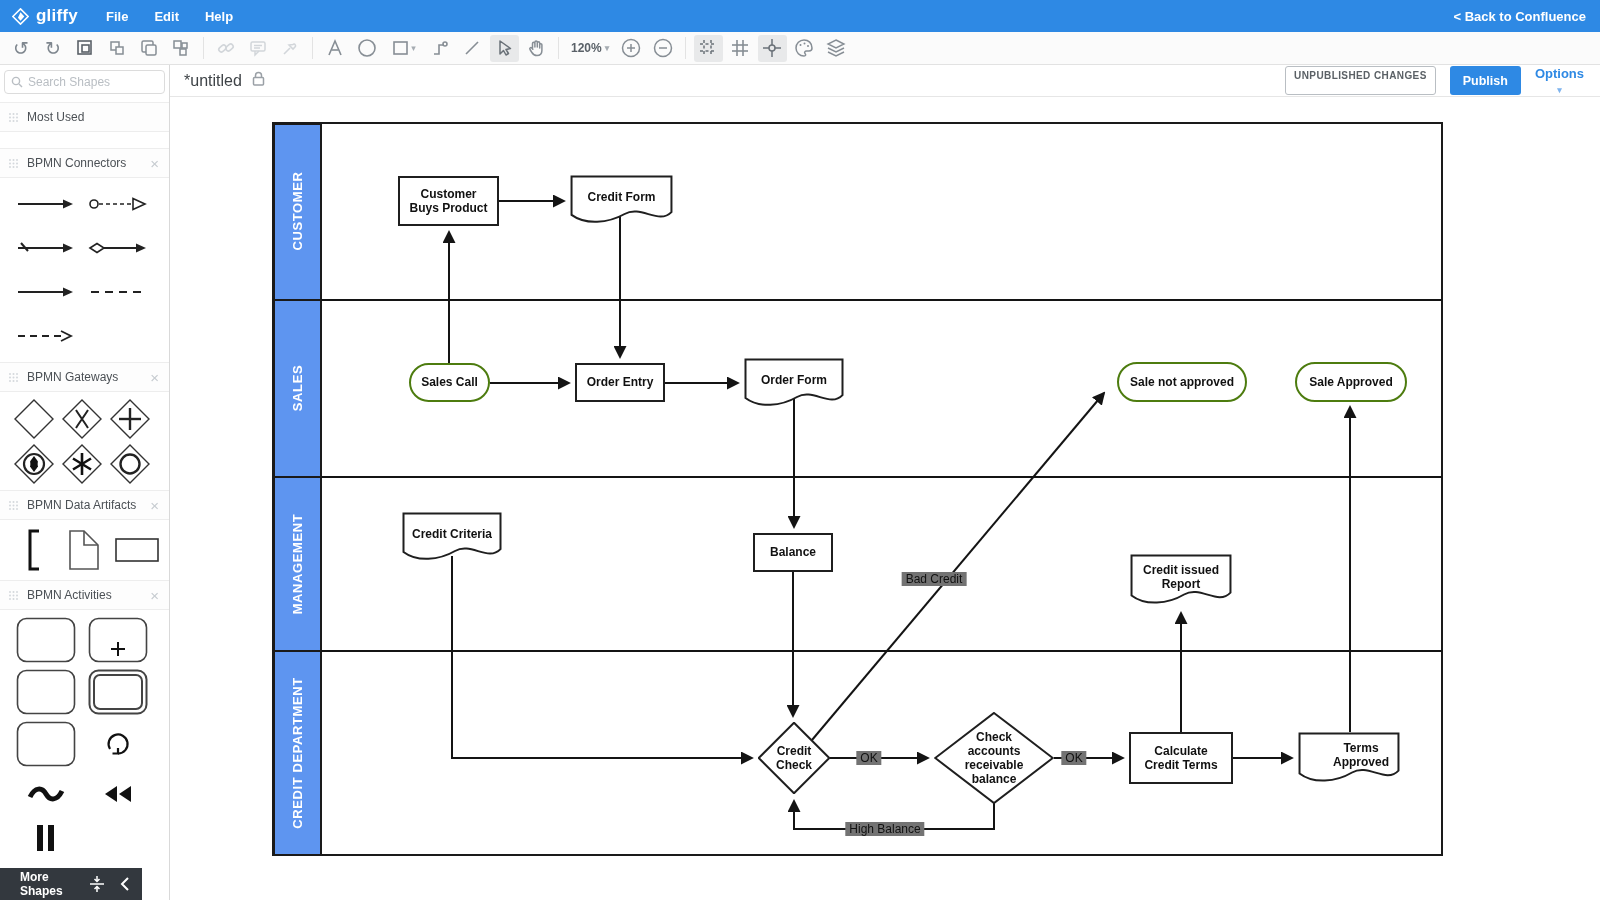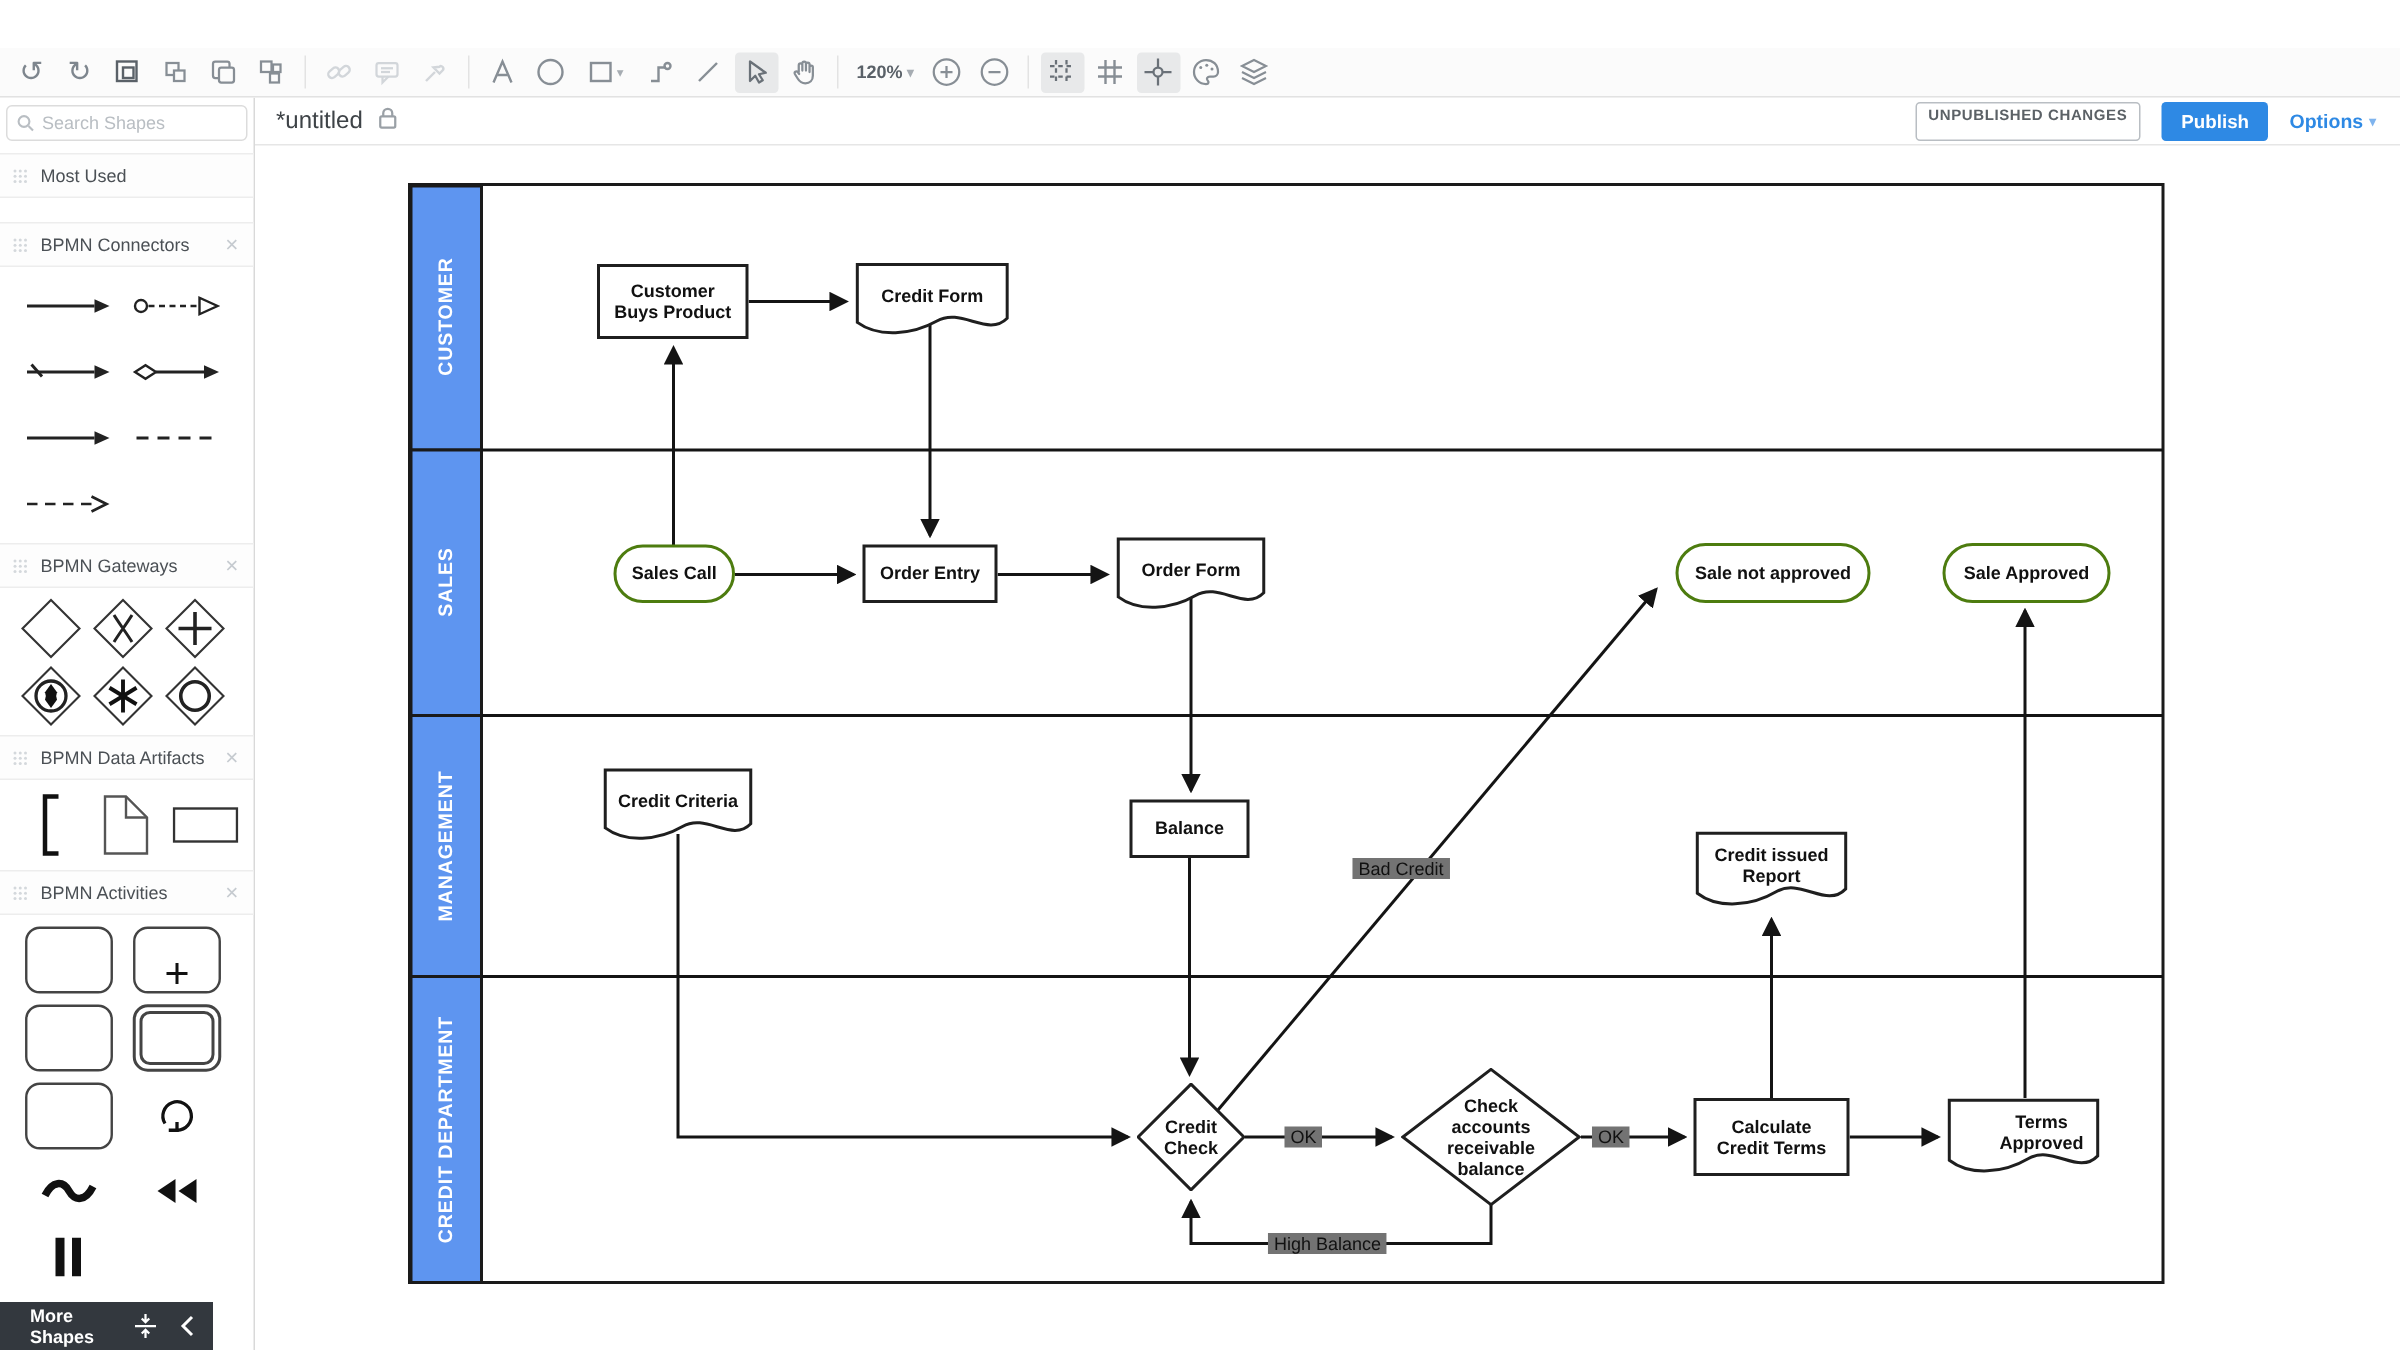--- a/index.html
+++ b/index.html
@@ -30,21 +30,21 @@
   
   .docbar { position:absolute; left:170px; top:65px; width:1430px; height:32px; background:#fff;
             border-bottom:1px solid #E6E6E6; z-index:28; display:flex; align-items:center; }
   .doc-title { font-size:16px; color:#3E4347; margin-left:14px; }
   .lock { margin-left:10px; }
   .docbar-right { margin-left:auto; display:flex; gap:14px; padding-right:16px; }
   .badge { border:1px solid #B9BEC3; border-radius:3px; color:#5B6166; font-size:10px; font-weight:bold;
            letter-spacing:0.4px; padding:3px 8px; }
   .publish-btn { background:#2E89E4; color:#fff; font-size:12.5px; font-weight:bold; border:none;
                  border-radius:3px; padding:6px 13px; }
-  .options { color:#2E89E4; font-size:13px; font-weight:bold; display:flex; align-items:center; gap:4px; }
+  .options { color:#2E89E4; font-size:13px; font-weight:bold; display:flex; align-items:center; gap:4px;flex-direction:column; }
   .options .chev { color:#7FB4EE; }
 
   
   .sidebar { position:absolute; left:0; top:65px; width:170px; height:835px; background:#fff;
              border-right:1px solid #D9D9D9; z-index:27; overflow:hidden; }
   .searchwrap { margin:5px 4px 8px 4px; height:24px; border:1px solid #DCDCDC; border-radius:4px;
                 display:flex; align-items:center; padding:0 6px; gap:5px; background:#fff; }
   .searchwrap input { border:none; outline:none; width:120px; font-size:12px; color:#666; font-family:"Liberation Sans",sans-serif; }
   .searchwrap input::placeholder { color:#B9BEC3; }
   .sec-head { height:30px; border-top:1px solid #EDEDED; border-bottom:1px solid #EDEDED;
@@ -213,20 +213,35 @@
       <div class="node" style="left:1298px; top:732px; width:102px; height:54px;padding-left:24px;">
         <svg class="shape" viewBox="0 0 100 56" preserveAspectRatio="none">
             <path vector-effect="non-scaling-stroke" d="M1.5 1.5 H98.5 V40 C86 54 69 32 53 42 C37 52 15 54 1.5 43 Z"></path>
           </svg>
         <span class="nlabel doclabel">Terms
 Approved</span>
       </div>
     </div>
   </div>
 
+  <header class="topbar">
+    <div class="brand">
+      <svg width="17" height="17" viewBox="0 0 20 20">
+        <polygon points="10,1 19,10 10,19 1,10" fill="none" stroke="#fff" stroke-width="1.8"></polygon>
+        <polygon points="10,5 14.5,10 10,15 7,11.5" fill="#fff"></polygon>
+      </svg>
+      <span class="brand-text">gliffy</span>
+    </div>
+    <nav class="menus">
+      <span class="menu-item">File</span>
+      <span class="menu-item">Edit</span>
+      <span class="menu-item">Help</span>
+    </nav>
+    <a class="back-link">&lt; Back to Confluence</a>
+  </header>
 
   <div class="toolbar">
     <span class="tb">
         <span class="uglyph">↺</span>
       </span>
     <span class="tb">
         <span class="uglyph">↻</span>
       </span>
     <span class="tb">
         <svg width="20" height="20">

